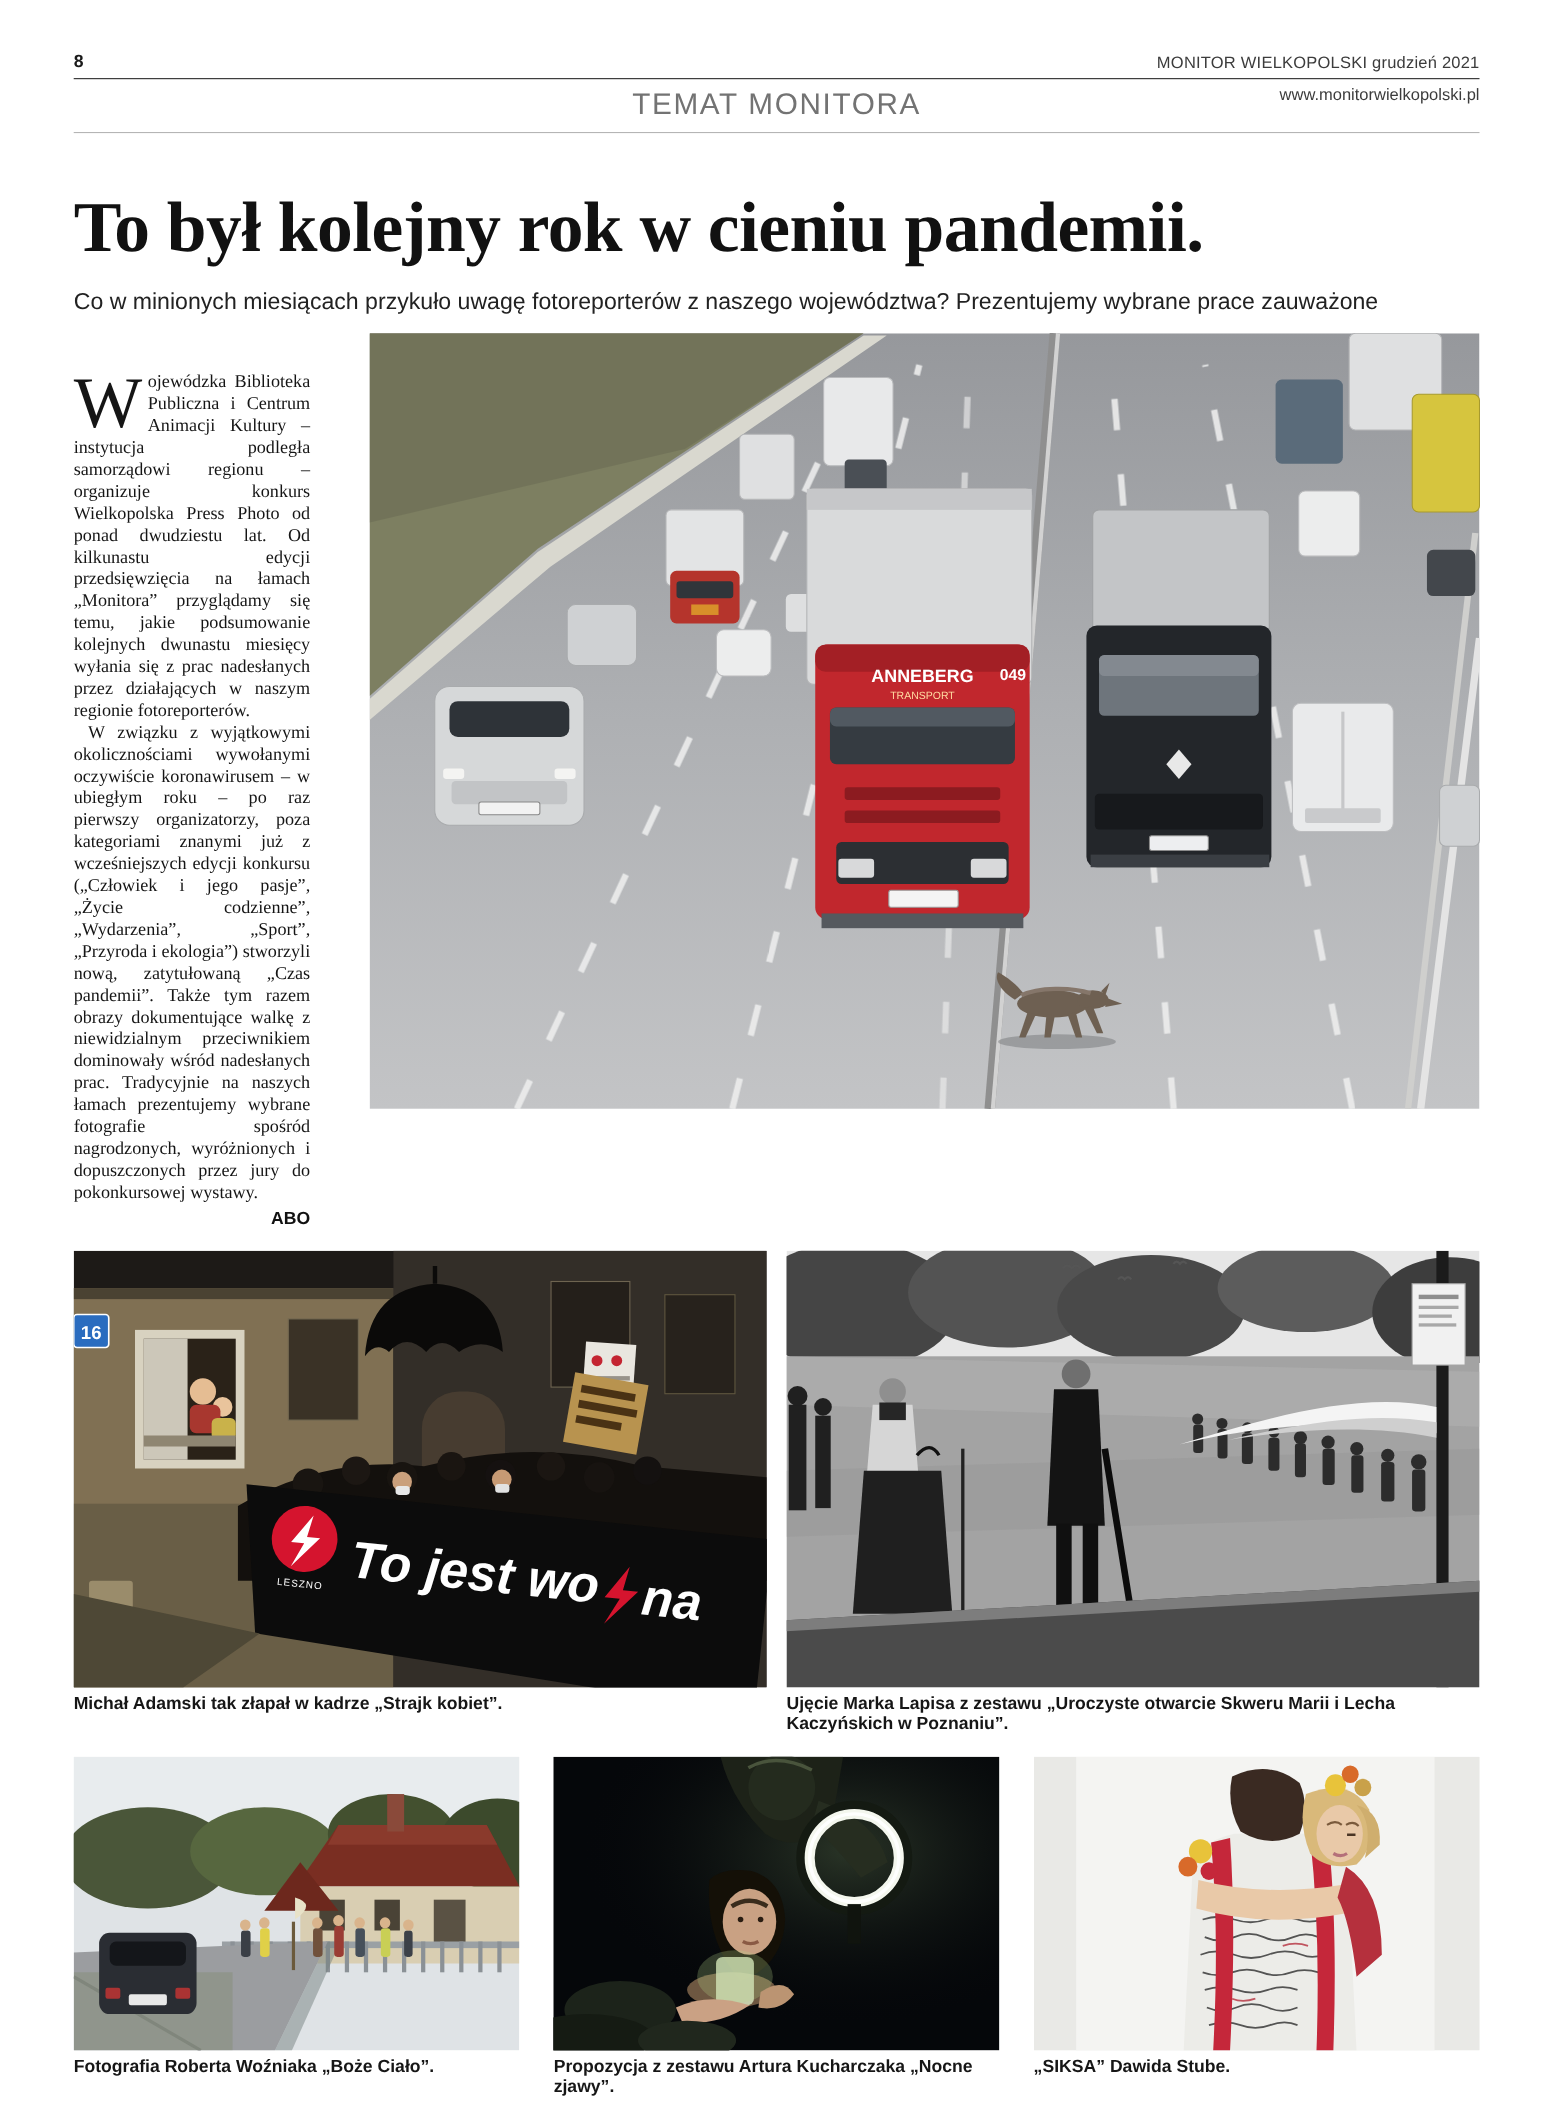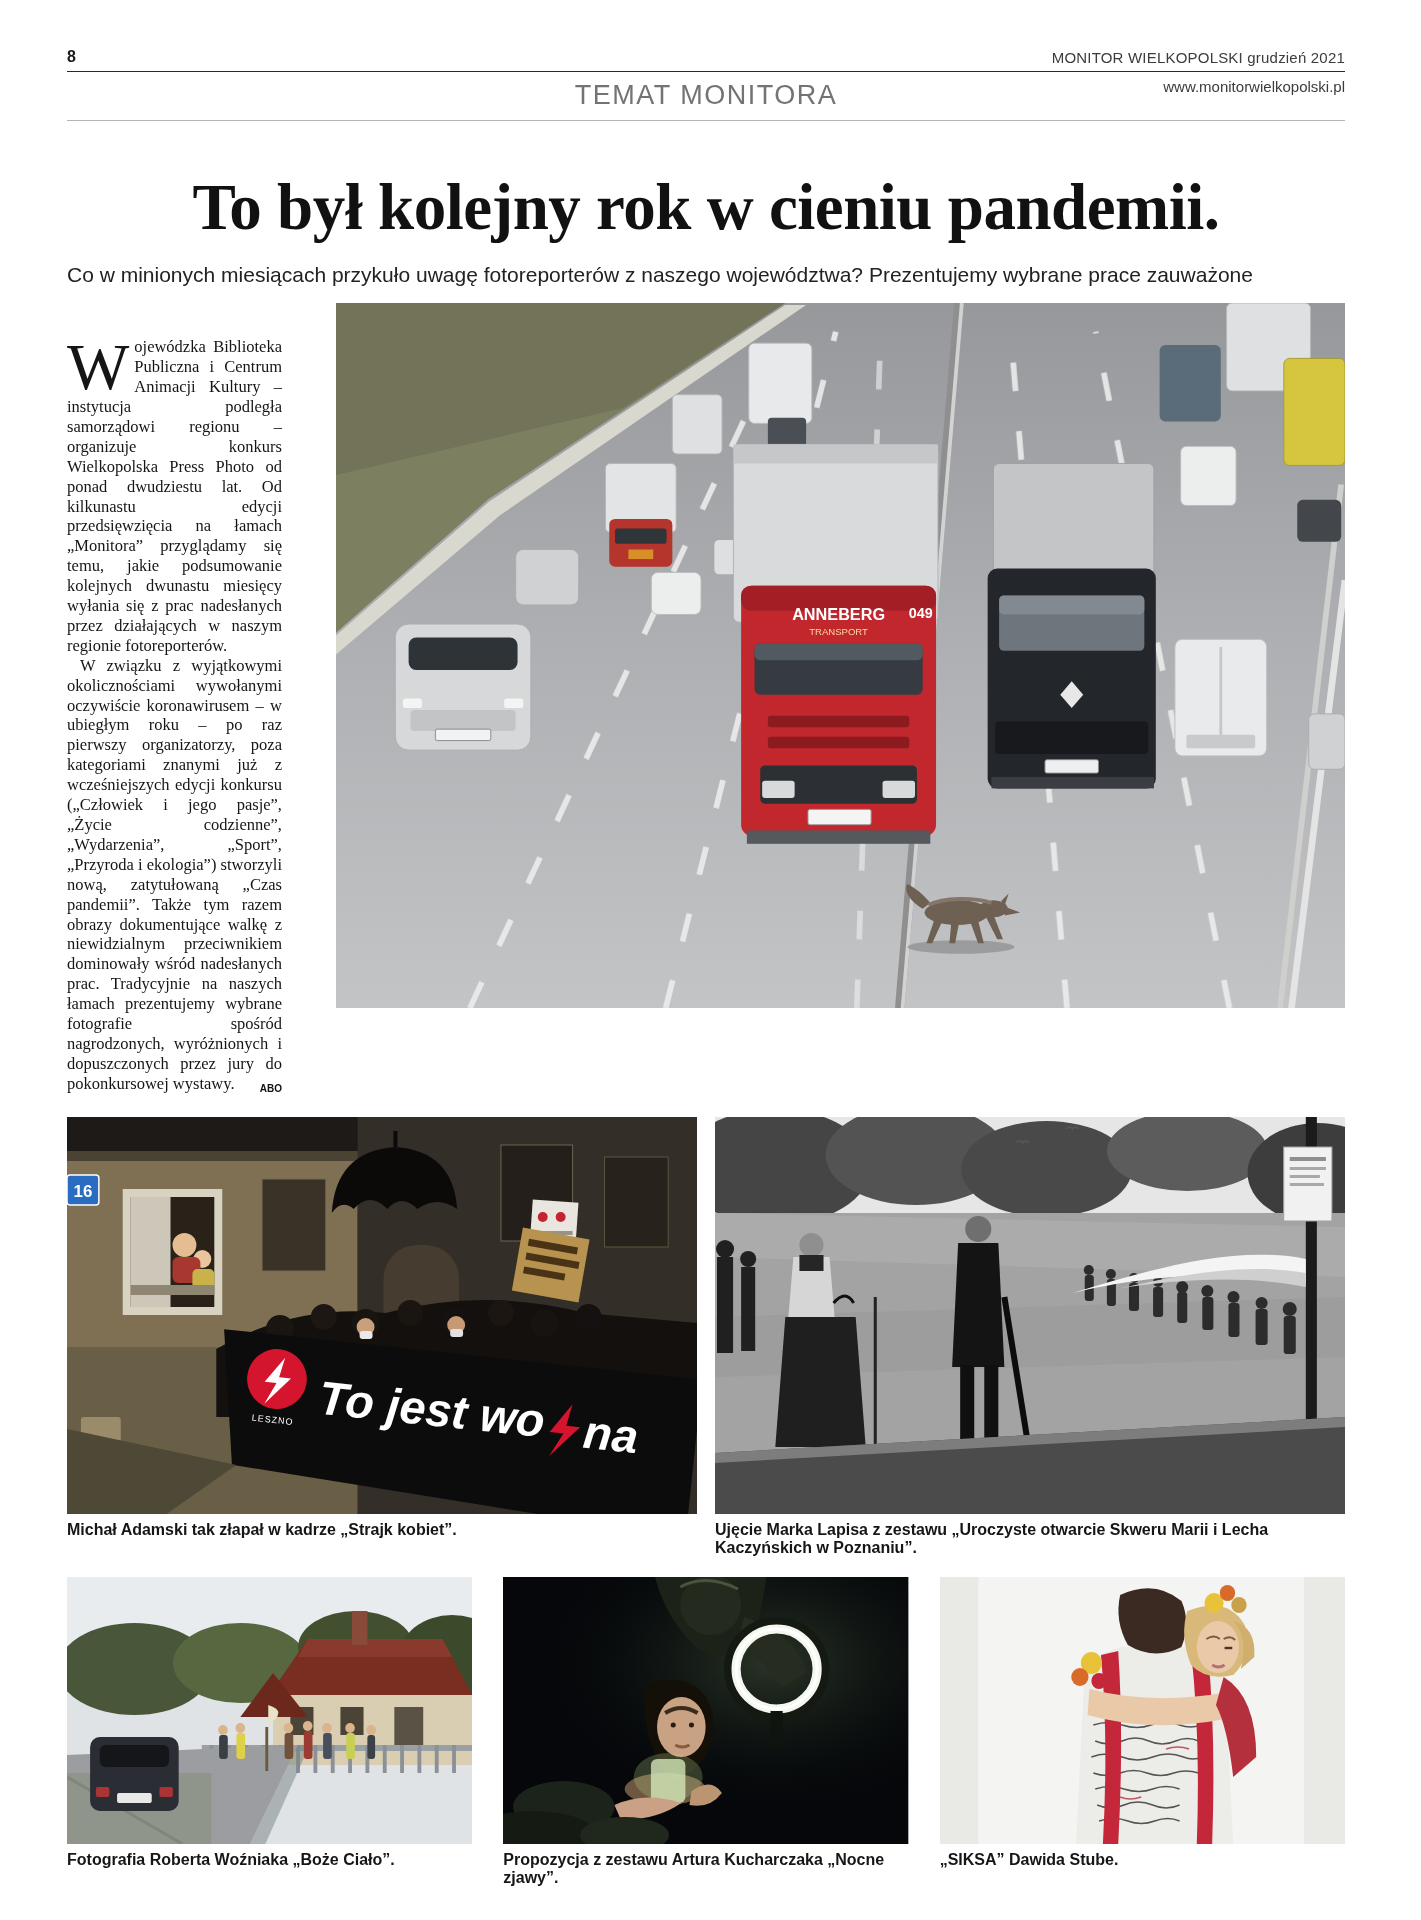--- a/index.html
+++ b/index.html
@@ -9,32 +9,32 @@
   .hdr-top{margin-top:48px;display:flex;justify-content:space-between;align-items:flex-end;
            border-bottom:1.5px solid #2b2b2b;padding-bottom:5px;}
   .pagenum{font-weight:bold;font-size:16px;}
   .masthead{font-size:15px;color:#3c3c3c;letter-spacing:.2px;}
   .hdr-sub{position:relative;height:48px;border-bottom:1px solid #b5b5b5;}
   .section-title{position:absolute;left:0;right:0;top:8px;text-align:center;
                  color:#737373;font-size:27px;letter-spacing:1.5px;}
   .website{position:absolute;right:0;top:6px;font-size:15px;color:#3c3c3c;}
   
   h1.headline{font-family:"Liberation Serif",serif;font-weight:bold;font-size:65px;
-              letter-spacing:-.5px;margin:52px 0 0 0;line-height:1.05;color:#111;text-align:center;}
+              letter-spacing:-.5px;margin:52px 0 0 0;line-height:1.05;color:#111;}
   .subhead{margin-top:22px;font-size:21px;color:#222;}
   
   .main-row{margin-top:16px;display:flex;gap:14px;align-items:flex-start;}
   .bodycol{width:215px;flex:0 0 215px;padding-top:34px;
            font-family:"Liberation Serif",serif;font-size:16.5px;line-height:19.9px;
            text-align:justify;color:#151515;hyphens:auto;}
   .bodycol p{margin:0;}
   .bodycol p + p{text-indent:13px;}
   .dropcap{float:left;font-size:66px;line-height:52px;padding:4px 5px 0 0;font-weight:400;}
   .byline{float:right;font-family:"Liberation Sans",sans-serif;font-weight:bold;
-          font-size:10px;margin-top:5px;color:#111;}
+          font-size:16px;margin-top:5px;color:#111;}
   figure{margin:0;padding:0;}
   .photo{display:block;width:100%;}
   .main-photo-wrap{flex:1 1 auto;height:738px;padding-left:40px;}
   .caption{font-weight:bold;font-size:16px;color:#161616;margin-top:7px;}
   .caption-main{margin-left:229px;}
   
   .mid-row{margin-top:18px;display:flex;gap:18px;}
   .mid-row figure{flex:1 1 0;}
   .mid-photo{height:397px;}
   .bot-row{margin-top:20px;display:flex;gap:31px;}

